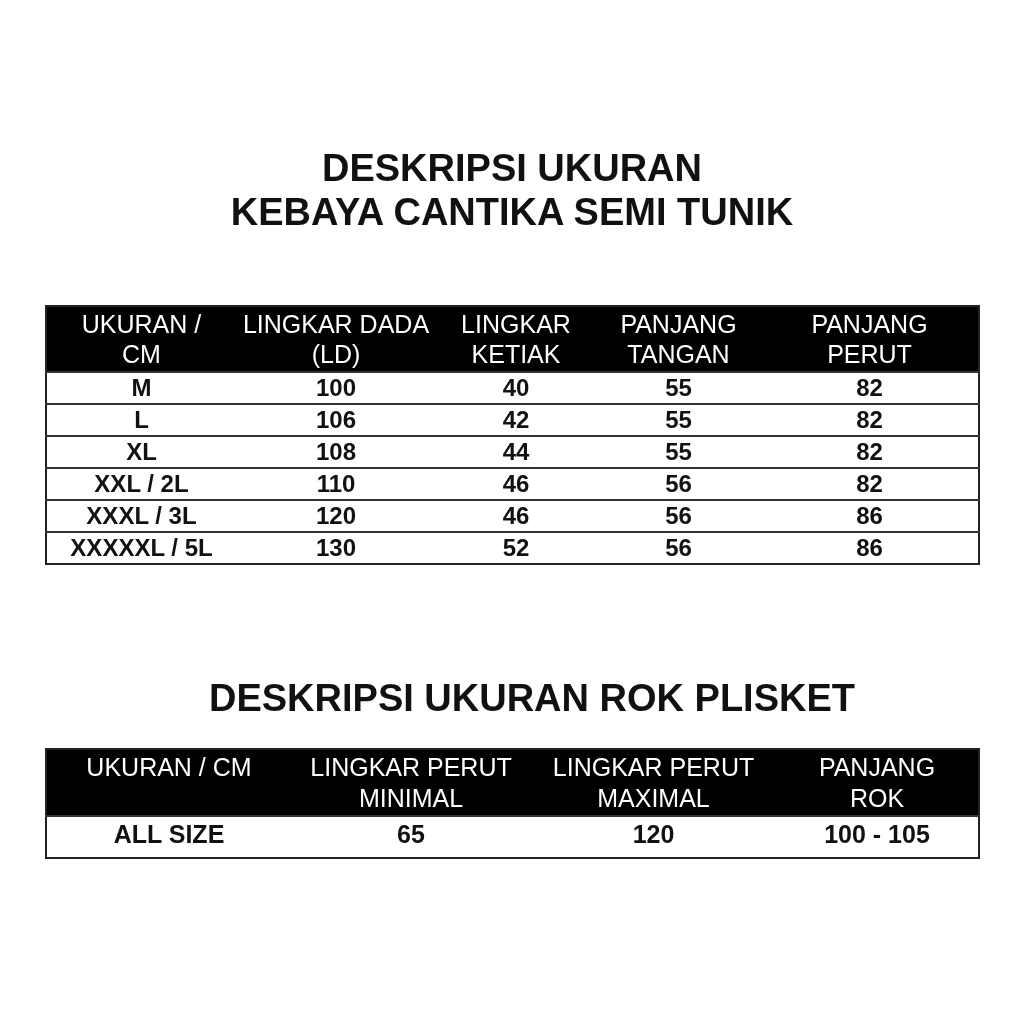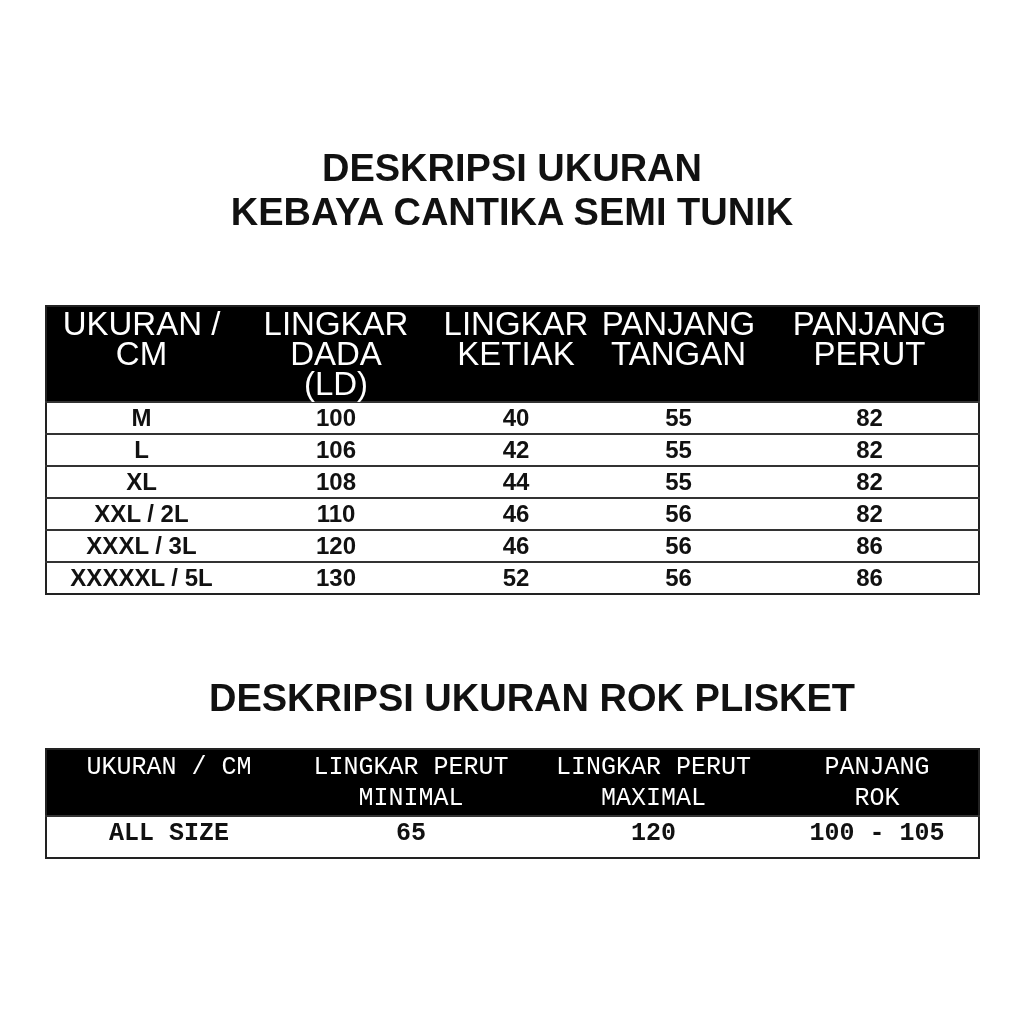--- a/index.html
+++ b/index.html
@@ -3,22 +3,22 @@
 <meta charset="utf-8">
 <style>
   html, body { margin:0; padding:0; background:#ffffff; }
   body { width:1024px; height:1024px; position:relative; font-family:"Liberation Sans", sans-serif; color:#111; overflow:hidden; }
   .title { position:absolute; left:0; width:1024px; text-align:center; font-weight:bold; color:#111; }
   .t1 { top:146px; font-size:38px; line-height:44px; }
   .t1 span { display:block; }
   .t2 { top:676px; font-size:38px; line-height:44px; left:20px; }
   table { position:absolute; border-collapse:collapse; table-layout:fixed; }
   #t-kebaya { left:45px; top:305px; width:933px; border:2px solid #222; }
-  #t-rok { left:45px; top:748px; width:933px; border:2px solid #222;font-family:Liberation Mono, monospace; }
-  thead th { background:#000; color:#fff; font-weight:normal; font-size:33px; line-height:30px; padding:2px 0 2px 0; text-align:center; vertical-align:top; }
+  #t-rok { left:45px; top:748px; width:933px; border:2px solid #222; }
+  thead th { background:#000; color:#fff; font-weight:normal; font-size:25px; line-height:30px; padding:2px 0 2px 0; text-align:center; vertical-align:top; }
   thead th span { display:block; }
   tbody td { font-weight:bold; font-size:24px; text-align:center; padding:0; height:30px; border-top:2px solid #333; line-height:30px; }
   #t-rok thead th { font-size:25px; line-height:31px; padding:2px 0 1px 0; }
   #t-rok tbody td { height:40px; line-height:34px; vertical-align:top; font-size:25px;text-align:center; }
 </style>
 </head>
 <body>
 
 <div class="title t1">
   <span>DESKRIPSI UKURAN</span>

